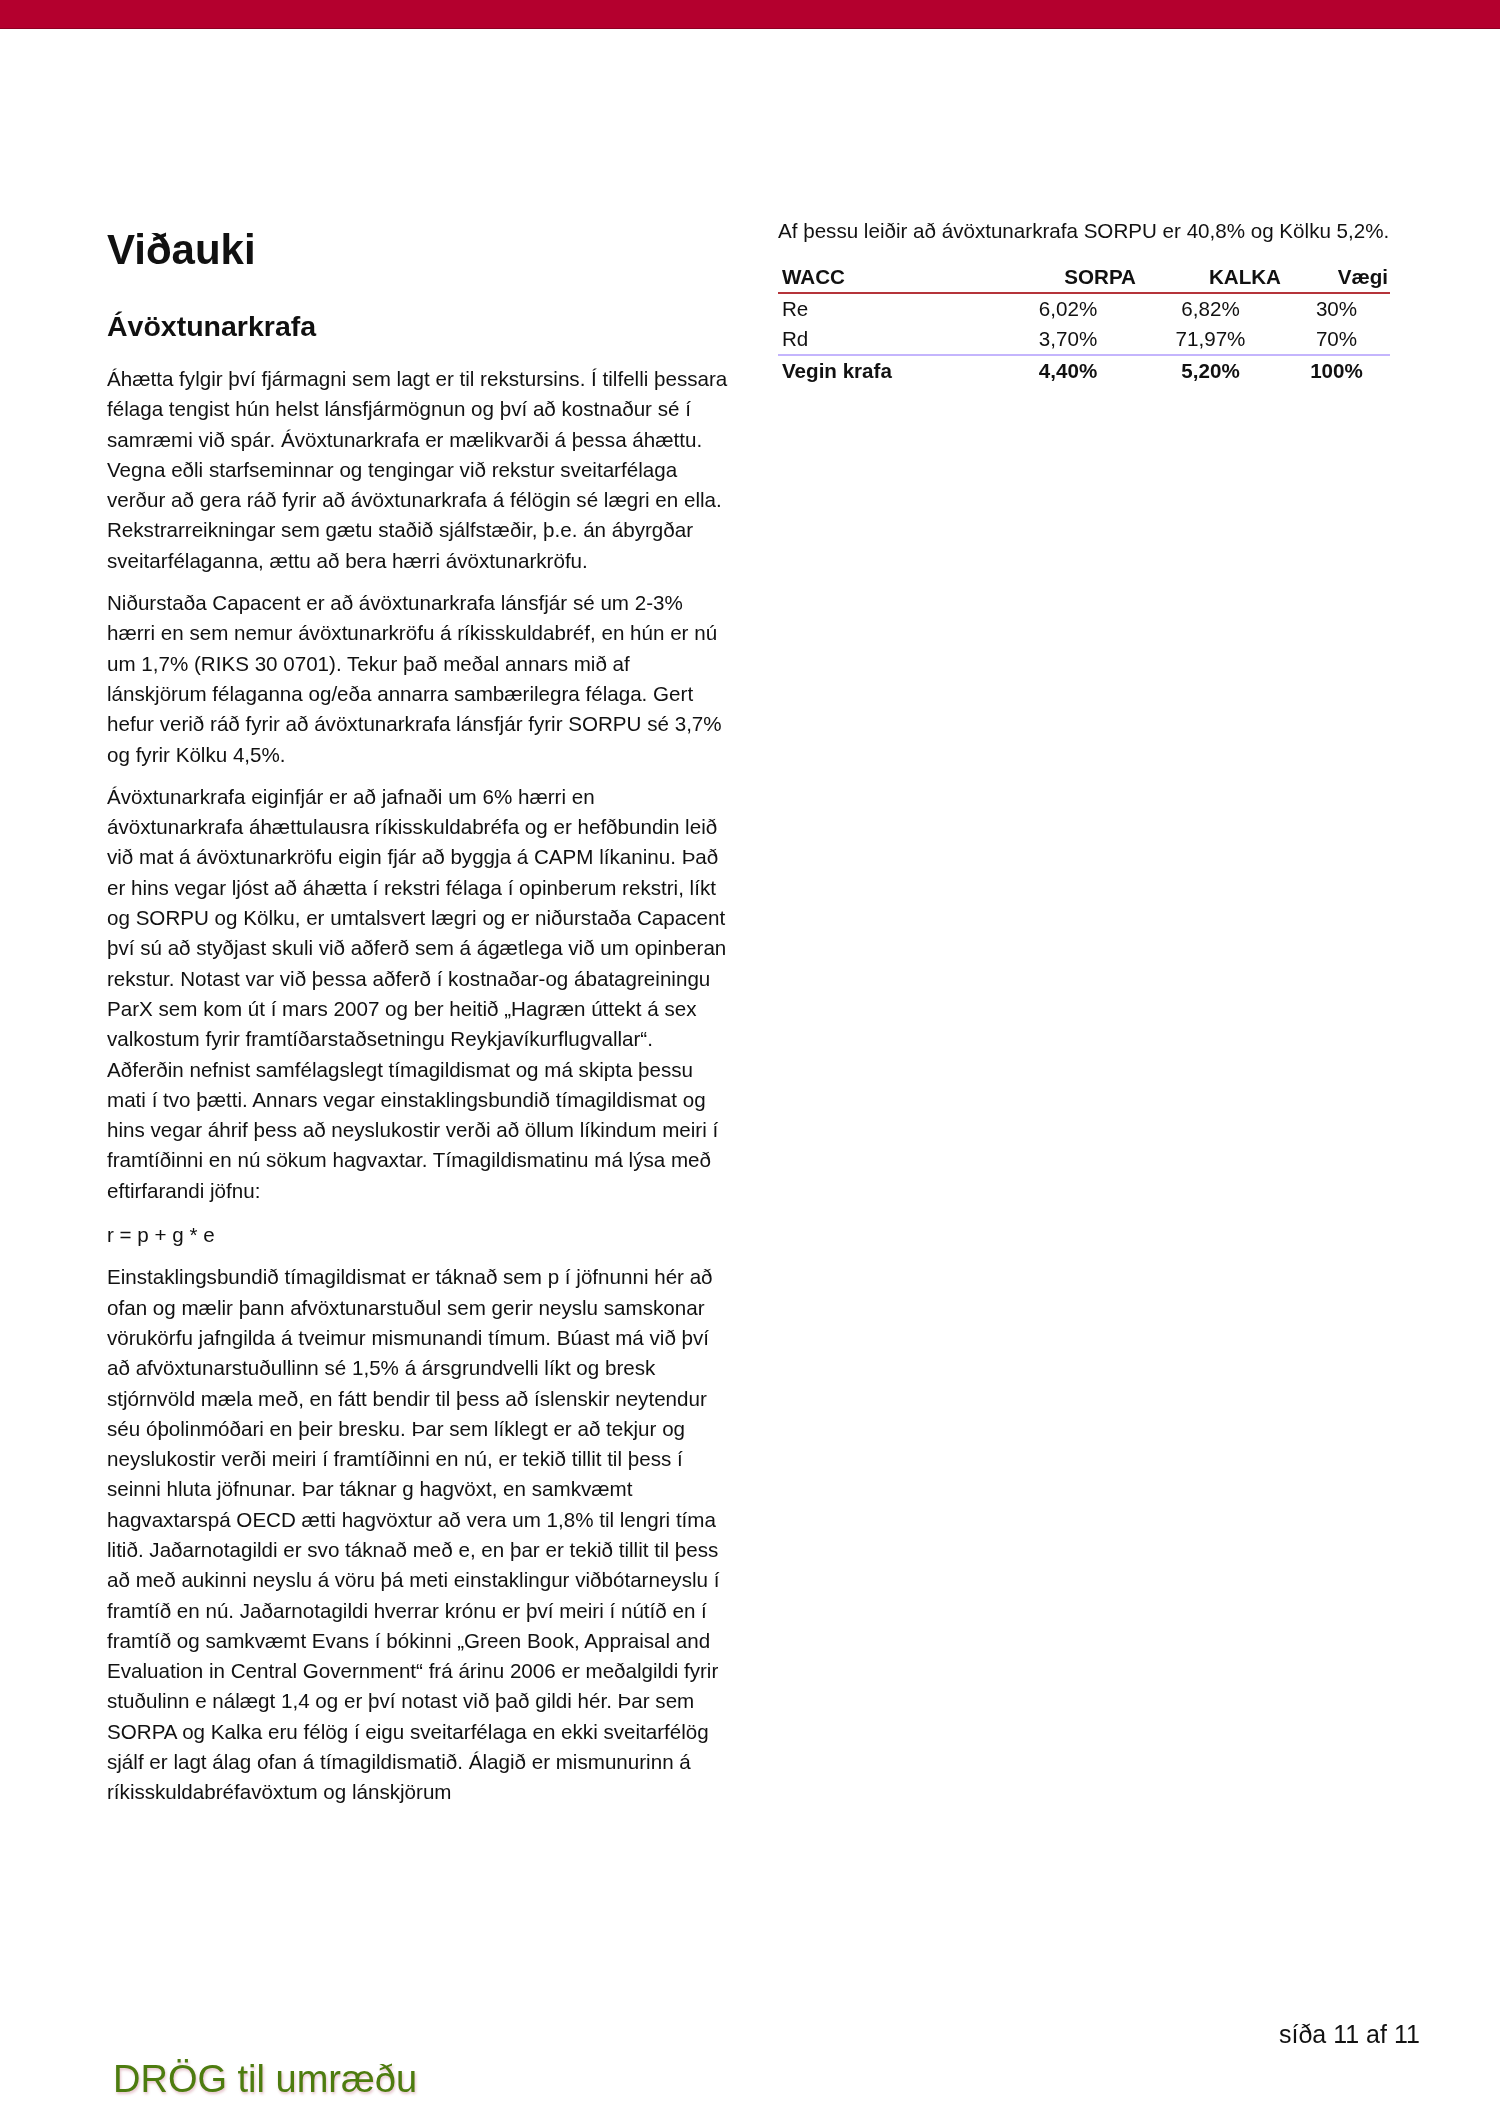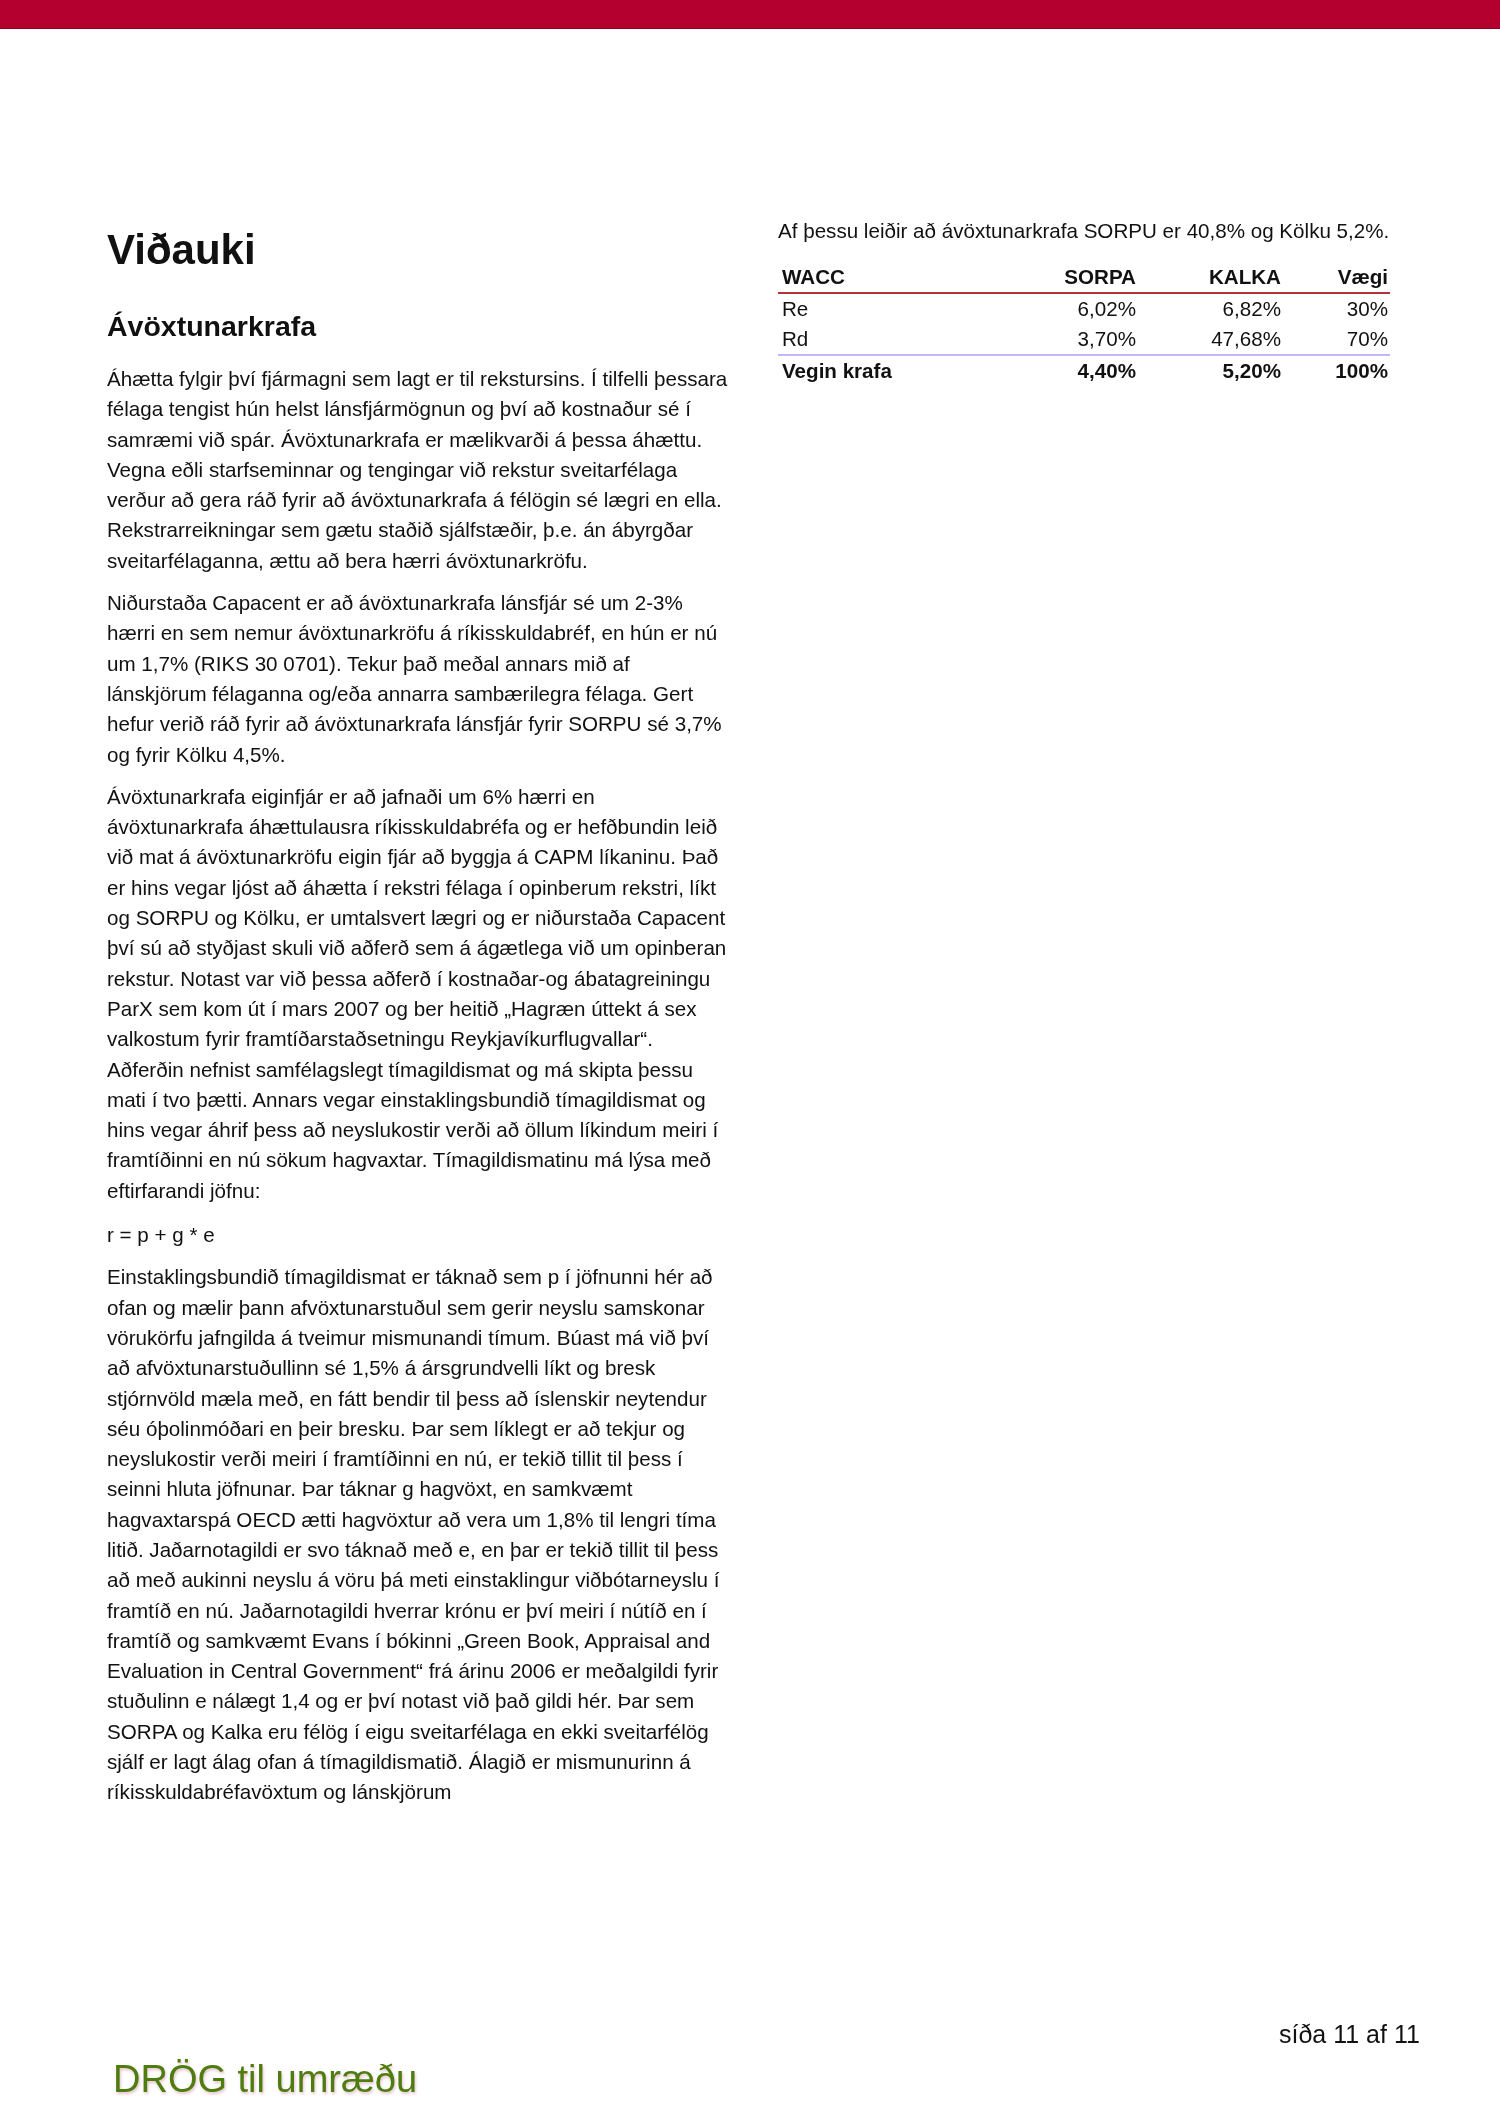--- a/index.html
+++ b/index.html
@@ -15,21 +15,21 @@
   h2.subtitle { margin: 30px 0 0 0; font-size: 28.5px; font-weight: bold; line-height: 36px; }
   p.body { margin: 0; font-size: 20.6px; line-height: 30.3px; }
   .col-left p.body { margin-top: 12px; }
   .col-left p.first { margin-top: 20px; }
   .col-left p.formula { margin-top: 14px; }
   .col-right p.body { margin-bottom: 12px; }
   table.wacc { border-collapse: collapse; width: 612px; margin-top: 16px; font-size: 20.6px; }
   table.wacc td, table.wacc th { padding: 0 2px; height: 30px; line-height: 30px; }
   table.wacc th { font-weight: bold; text-align: right; border-bottom: 2px solid #b5343a; }
   table.wacc th.label, table.wacc td.label { text-align: left; padding-left: 4px; }
-  table.wacc td { text-align: right; }
+  table.wacc td { text-align: center; }
   table.wacc tr.total td { font-weight: bold; border-top: 2px solid #c4b5fd; }
   table.wacc col.c1 { width: 220px; }
   table.wacc col.c2 { width: 140px; }
   table.wacc col.c3 { width: 145px; }
   table.wacc col.c4 { width: 107px; }
   .page-number { position: absolute; left: 1279px; top: 2020px; font-size: 25px; }
   .draft-label { position: absolute; left: 113px; top: 2058px; font-size: 38px; color: #4d7c0f; text-shadow: 1px 2px 3px rgba(150,0,40,0.25); }
 </style>
 </head>
 <body>
@@ -67,21 +67,21 @@
     <tbody>
       <tr>
         <td class="label">Re</td>
         <td>6,02%</td>
         <td>6,82%</td>
         <td>30%</td>
       </tr>
       <tr>
         <td class="label">Rd</td>
         <td>3,70%</td>
-        <td>47,68%</td>
+        <td>71,97%</td>
         <td>70%</td>
       </tr>
       <tr class="total">
         <td class="label">Vegin krafa</td>
         <td>4,40%</td>
         <td>5,20%</td>
         <td>100%</td>
       </tr>
     </tbody>
   </table>

